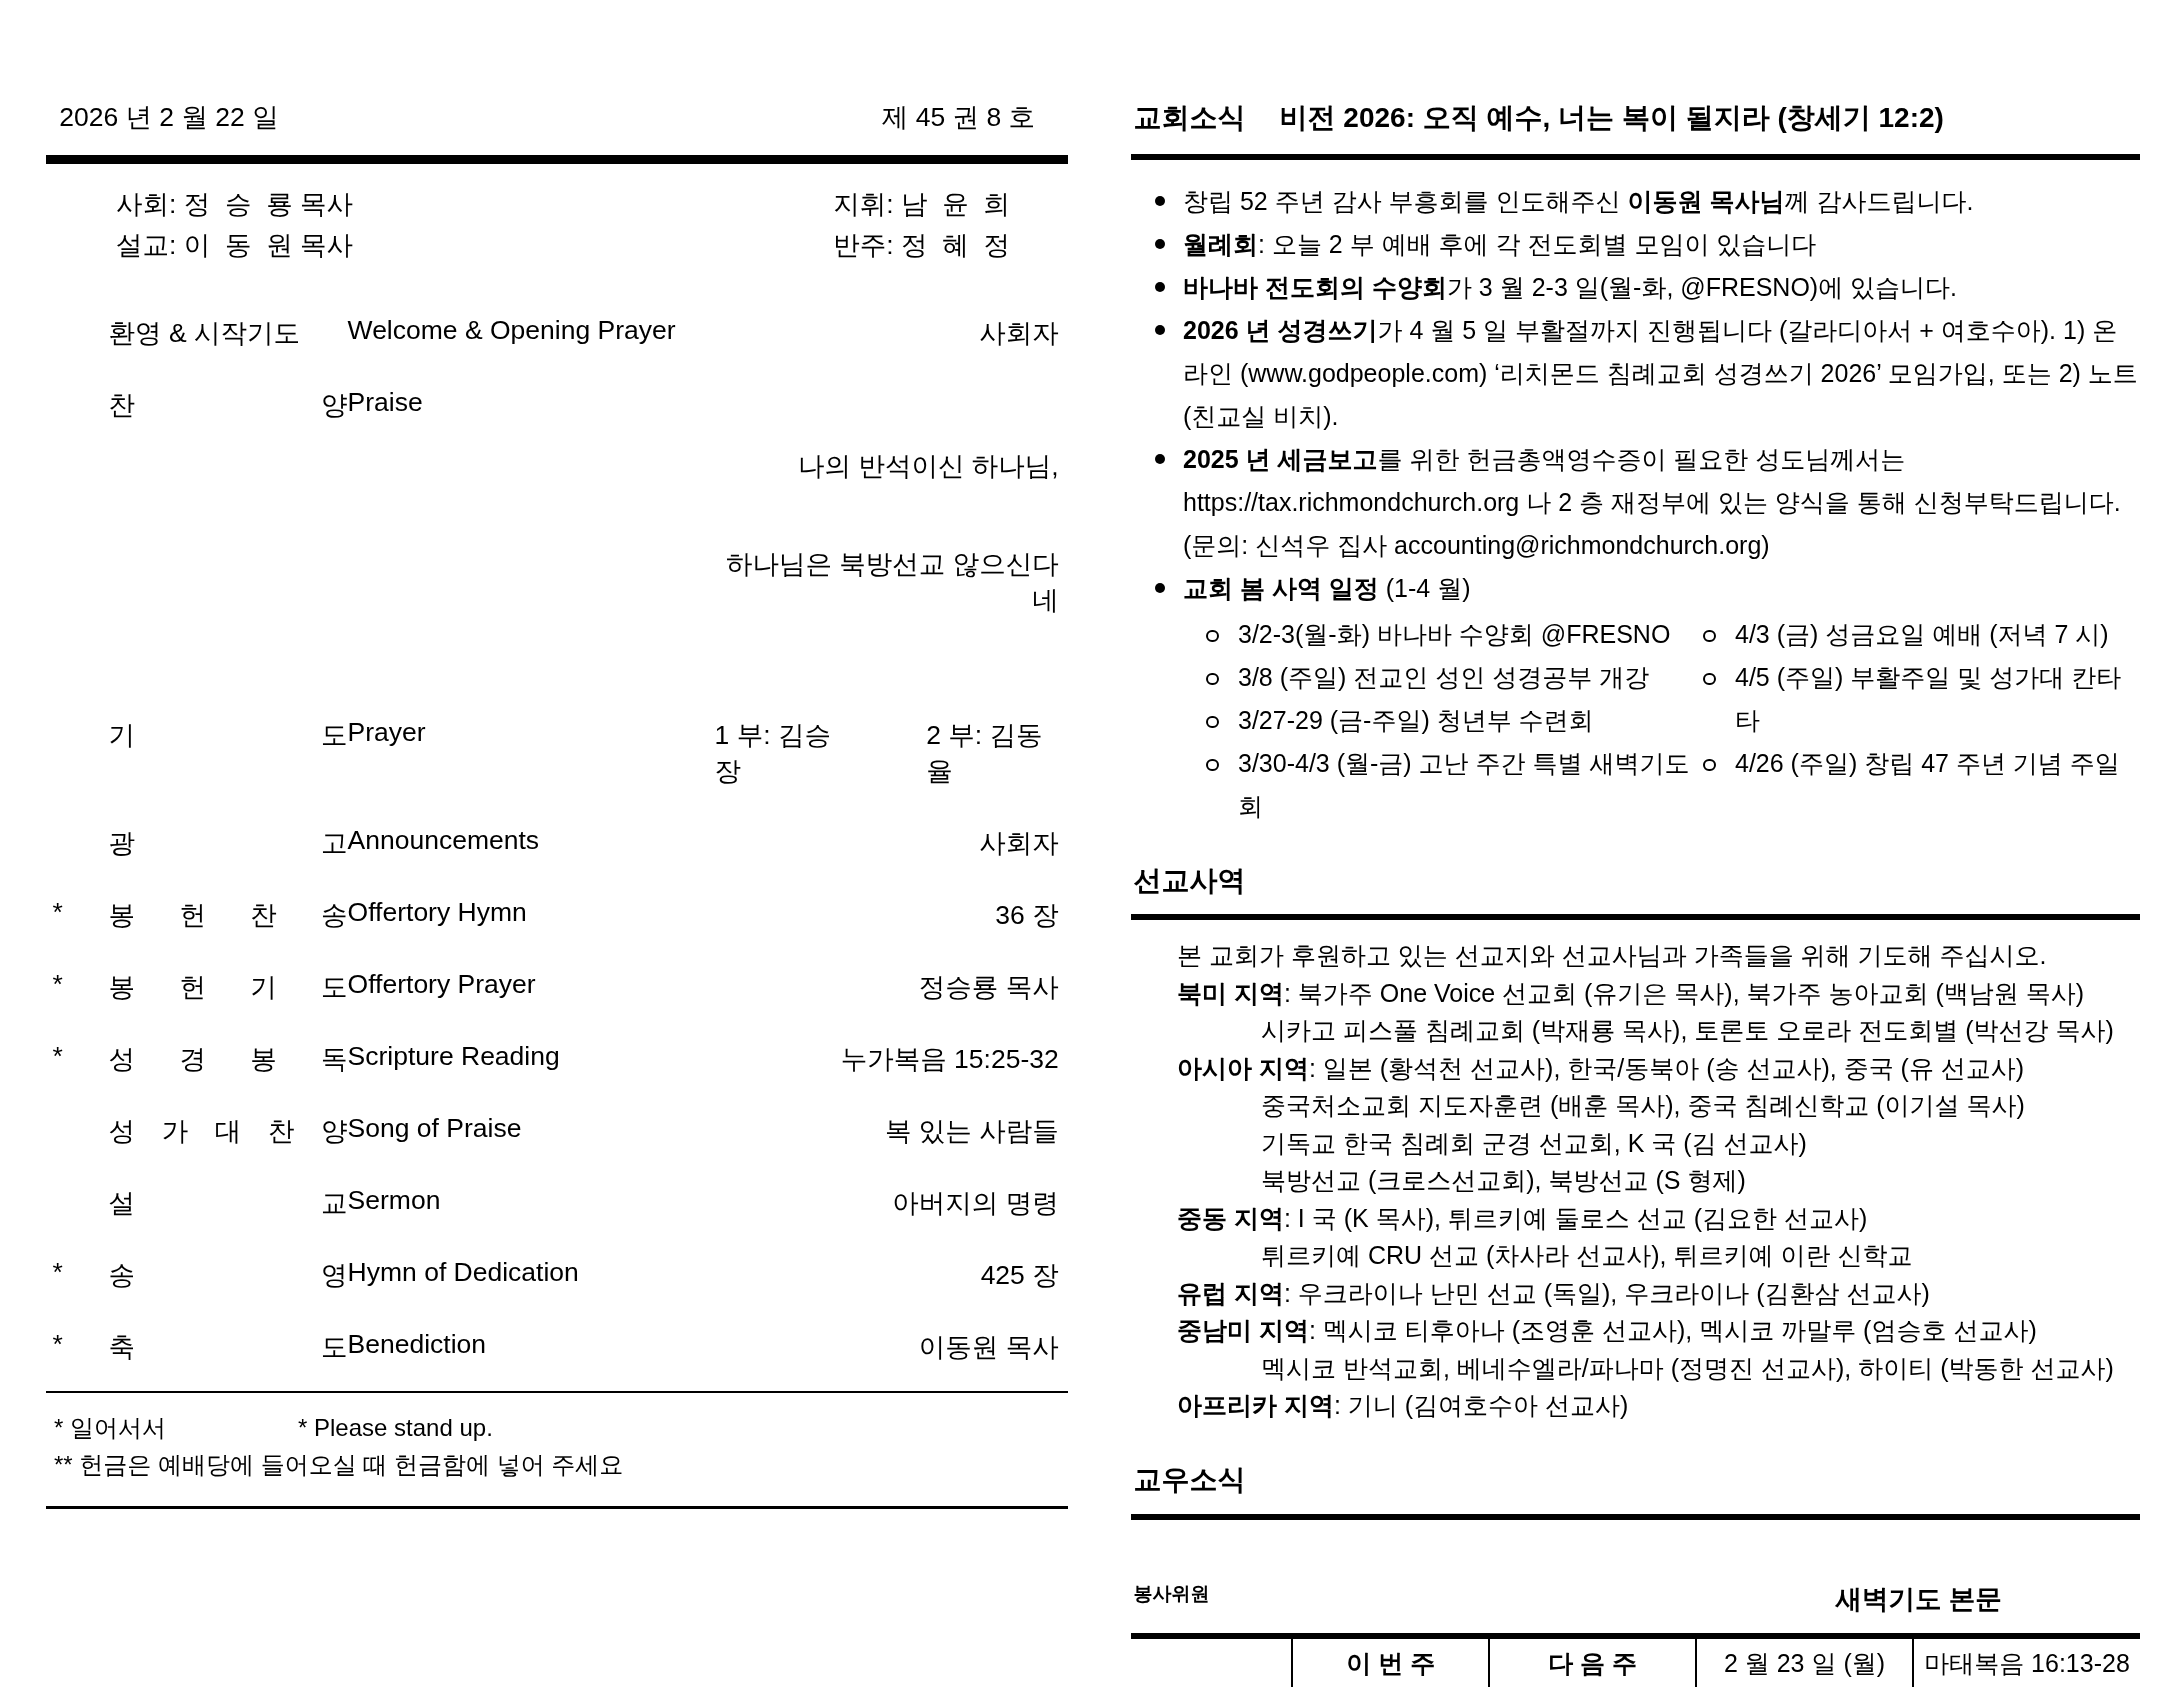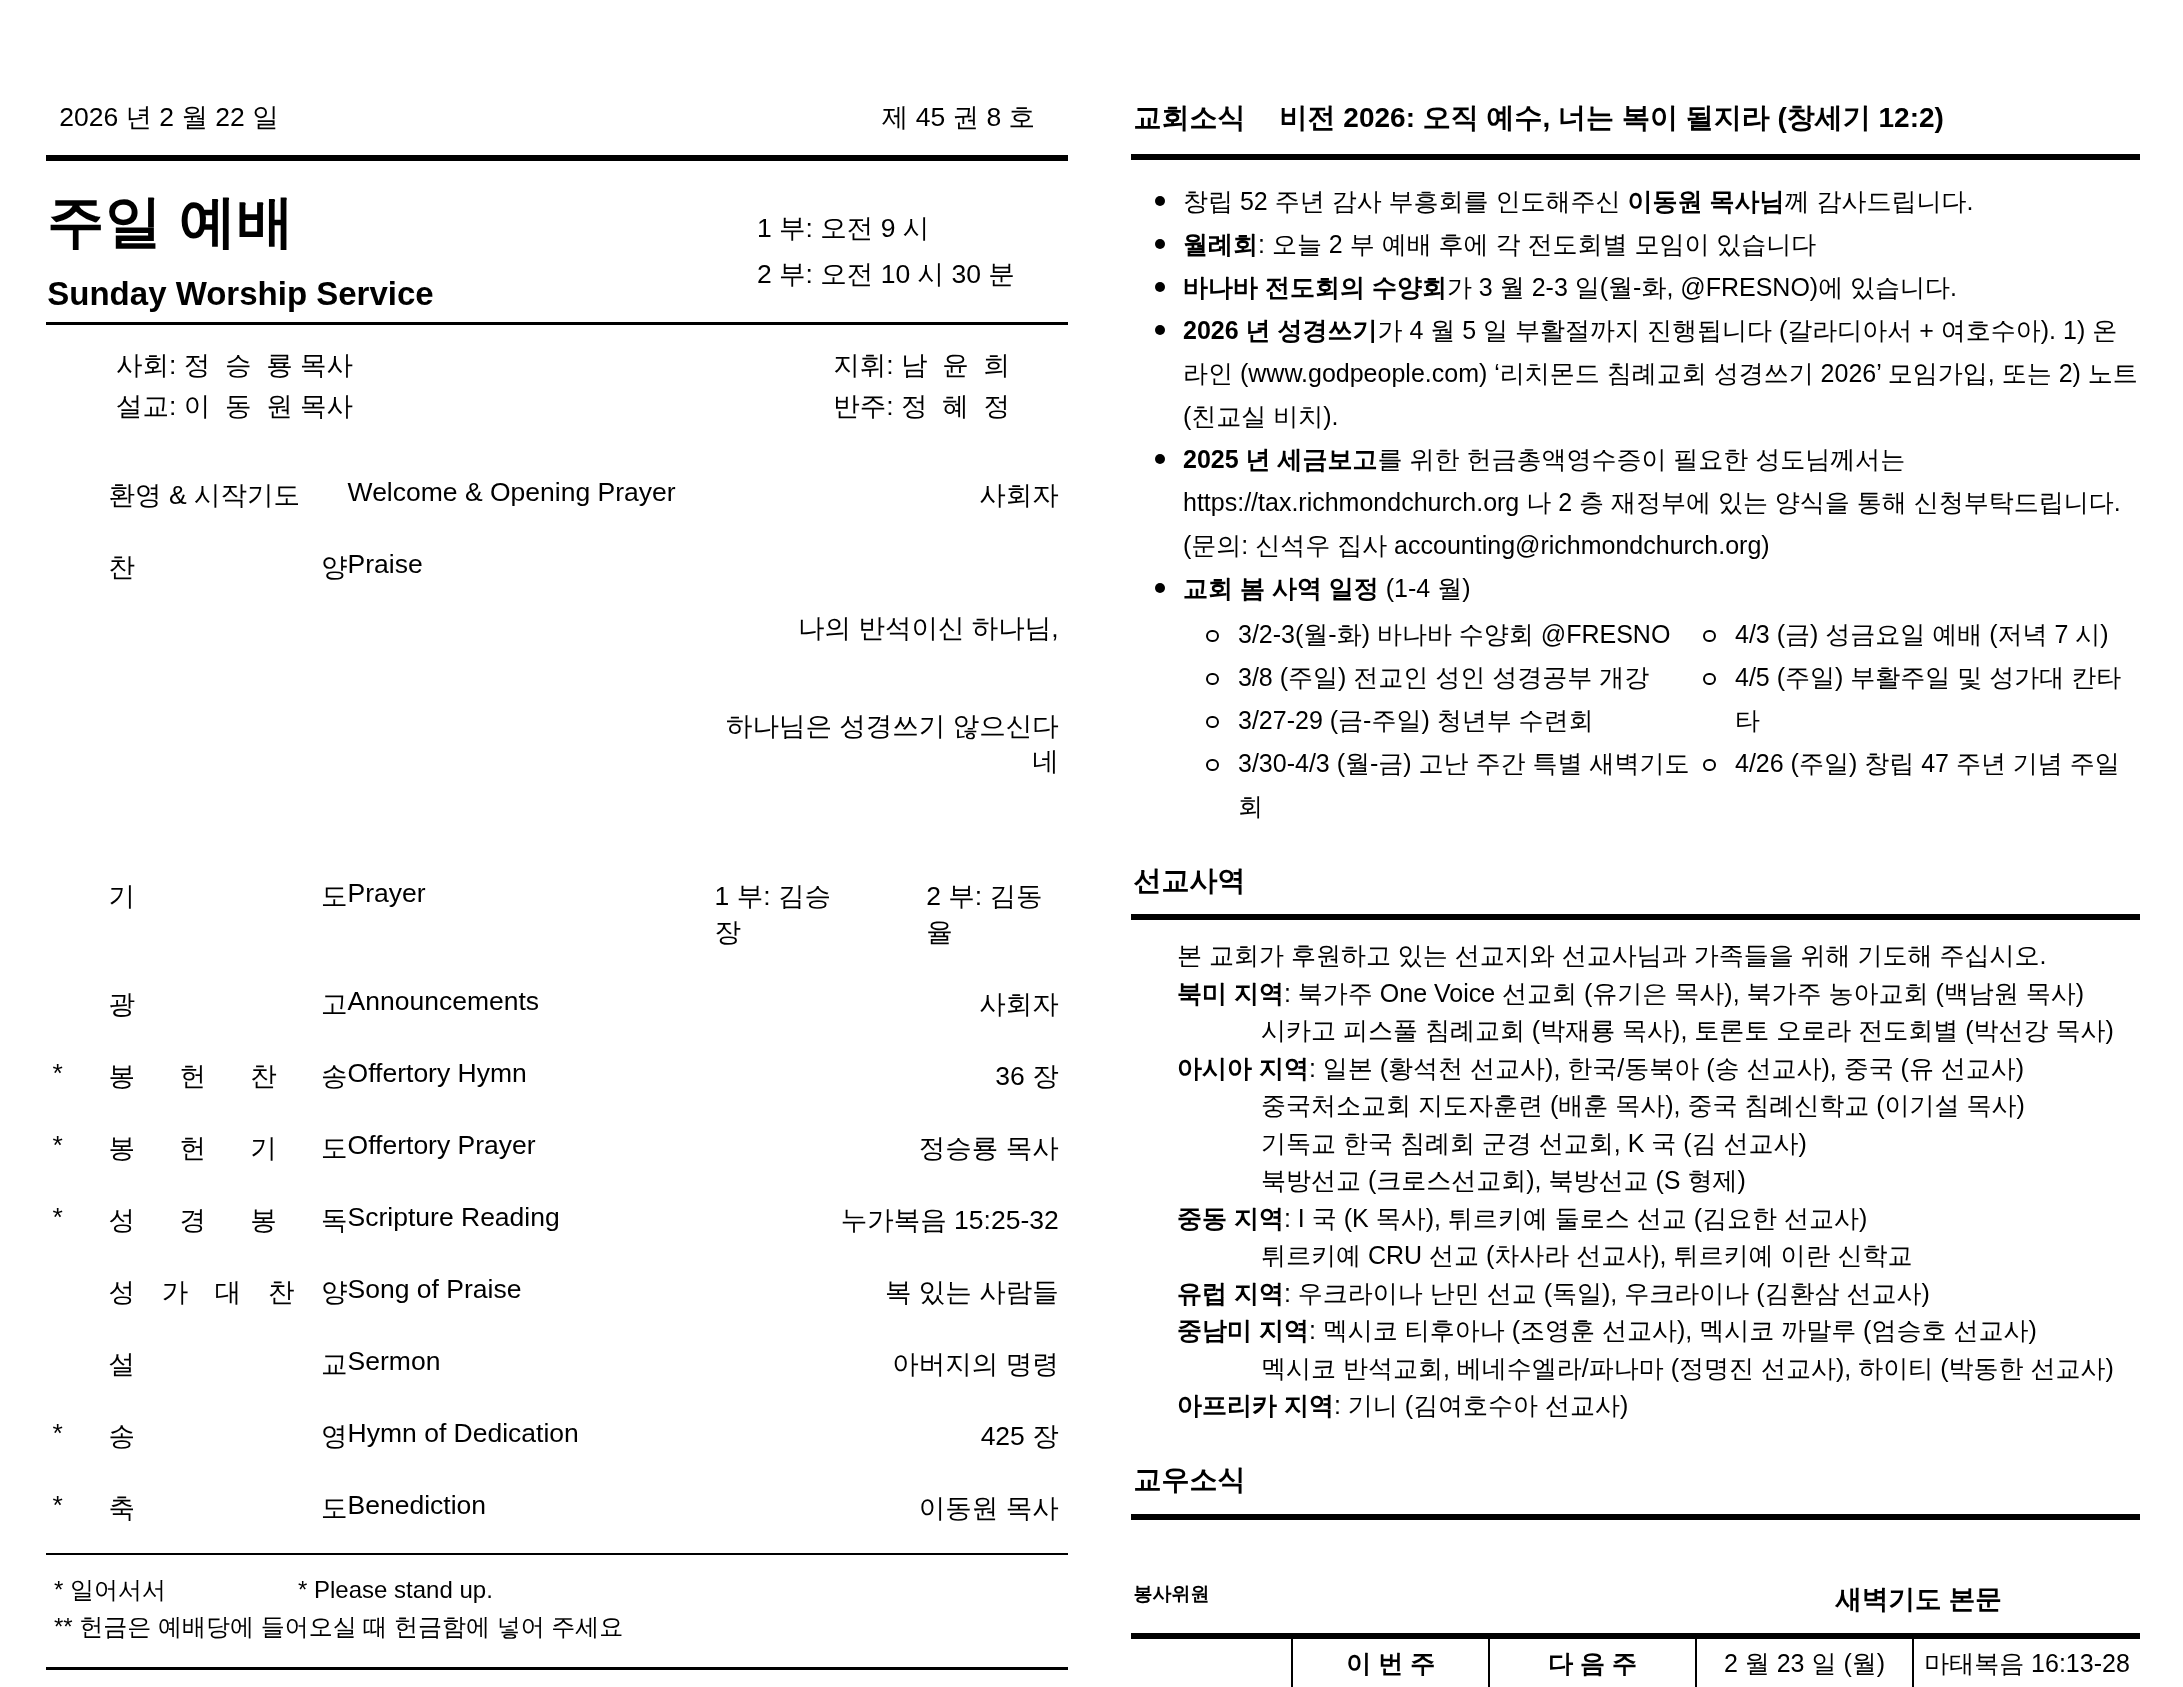--- a/index.html
+++ b/index.html
@@ -76,28 +76,20 @@
 <div class="page">
 
   <div class="col-left">
 
     <div class="masthead">
       <span>2026 년 2 월 22 일</span>
       <span>제 45 권 8 호</span>
     </div>
     <hr class="rule thick">
 
-    <div class="title-block">
-      <div class="title-kr">주일 예배</div>
-      <div class="title-en">Sunday Worship Service</div>
-      <div class="svc-times">
-        <div>1 부: 오전 9 시</div>
-        <div>2 부: 오전 10 시 30 분</div>
-      </div>
-    </div>
     <hr class="rule mid">
 
     <div class="leaders">
       <div class="lrow">
         <span class="pre">사회: 정  승  룡 목사</span>
         <span class="pre">지휘: 남  윤  희</span>
       </div>
       <div class="lrow">
         <span class="pre">설교: 이  동  원 목사</span>
         <span class="pre">반주: 정  혜  정</span>
@@ -112,21 +104,21 @@
         <span class="en">Welcome &amp; Opening Prayer</span>
         <span class="val">사회자</span>
       </div>
 
       <div class="orow">
         <span class="star"></span>
         <span class="kr spread">찬 양</span>
         <span class="en">Praise</span>
         <span class="val">
           <span class="vline">나의 반석이신 하나님,</span>
-          <span class="vline">하나님은 성경쓰기 않으신다네</span>
+          <span class="vline">하나님은 북방선교 않으신다네</span>
         </span>
       </div>
 
       <div class="orow">
         <span class="star"></span>
         <span class="kr spread">기 도</span>
         <span class="en">Prayer</span>
         <span class="vparts">
           <span>1 부: 김승장</span>
           <span>2 부: 김동율</span>

